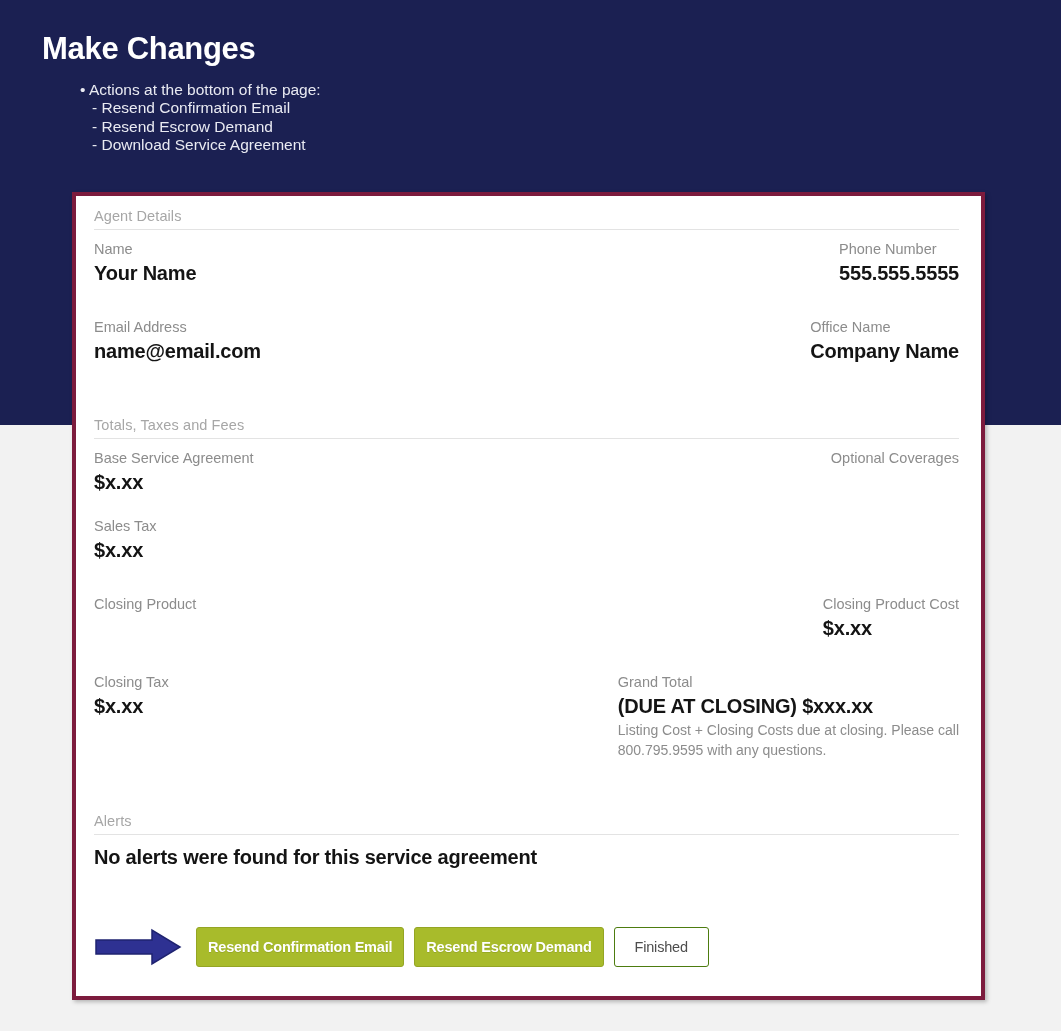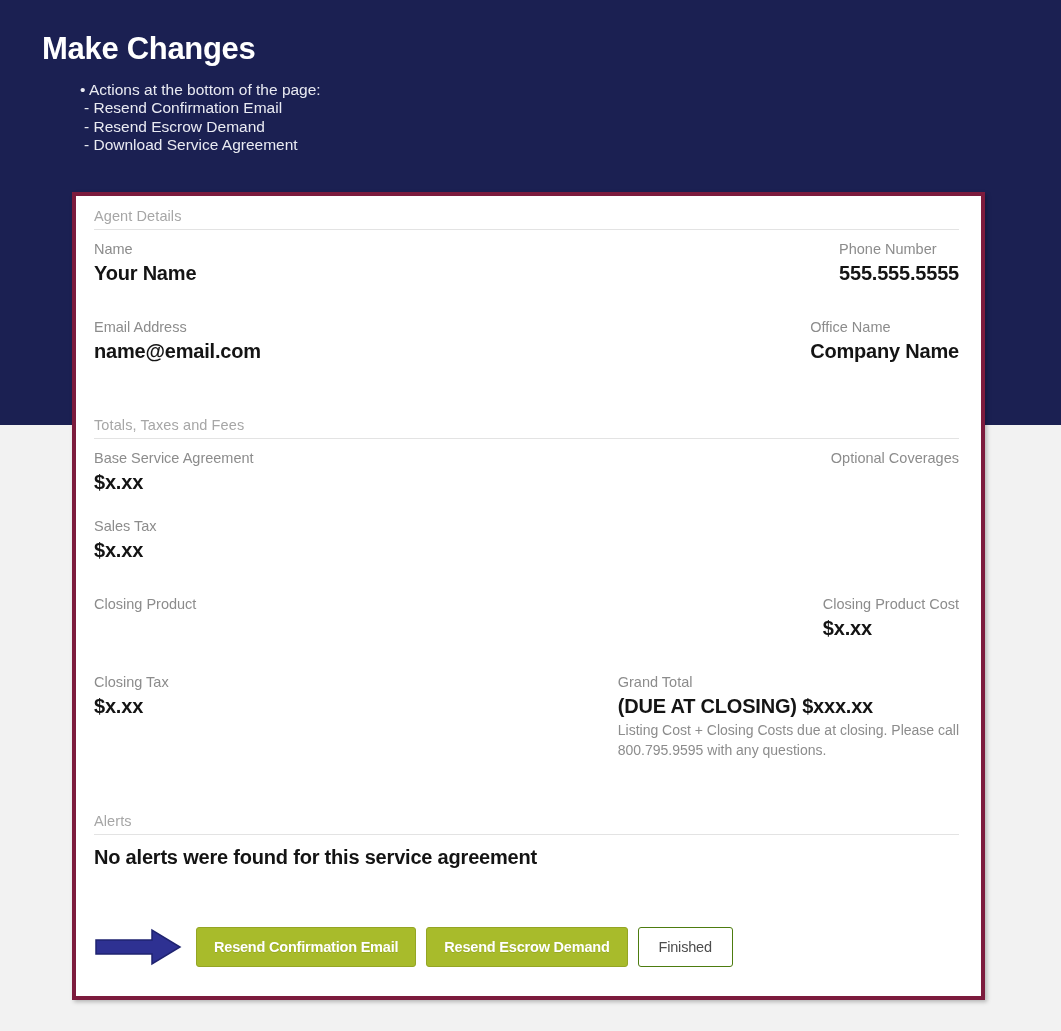--- a/index.html
+++ b/index.html
@@ -47,21 +47,21 @@
     line-height: 1.15;
   }
   #bullet-list {
     margin-top: 14px;
     margin-left: 38px;
     color: #e9eaf2;
     font-size: 15.5px;
     line-height: 1.20;
   }
   .bullet-row { white-space: pre; }
-  .sub-row { margin-left: 4px; white-space: pre; }
+  .sub-row { margin-left: 12px; white-space: pre; }
 
   
   #app-panel {
     position: absolute;
     left: 72px; top: 192px;
     width: 913px;
     height: 808px;
     background: #ffffff;
     border: 4px solid #7c1b3d;
     z-index: 10;
@@ -147,21 +147,21 @@
     align-items: center;
     margin-right: 4px;
   }
   .btn {
     border: none;
     cursor: pointer;
     font-family: "Liberation Sans", sans-serif;
     font-size: 14.5px;
     font-weight: bold;
     letter-spacing: -0.2px;
-    padding: 11px 17px;
+    padding: 11px 11px;
     border-radius: 3px;
     white-space: nowrap;
   }
   .btn-primary {
     background: #a8bb2b;
     color: #ffffff;
     border: 1px solid #94a524;
     text-shadow: 0 1px 0 rgba(0,0,0,0.10);
   }
   .btn-secondary {

